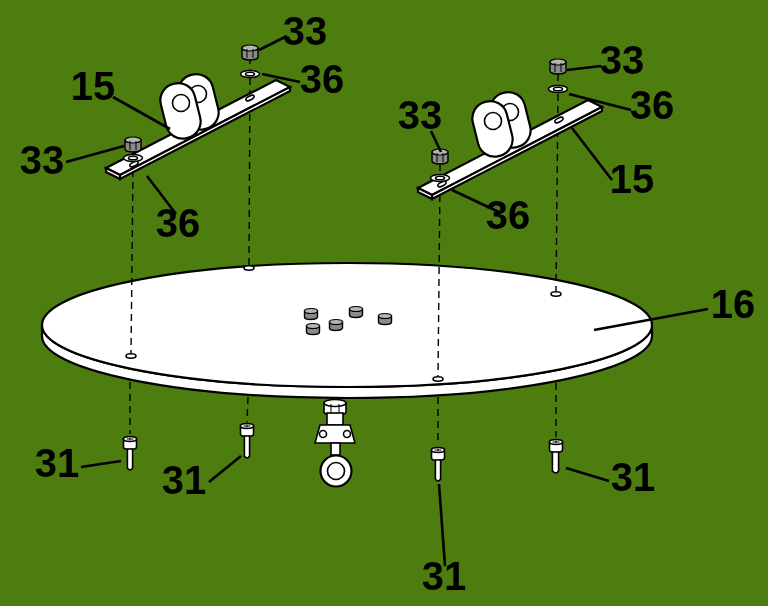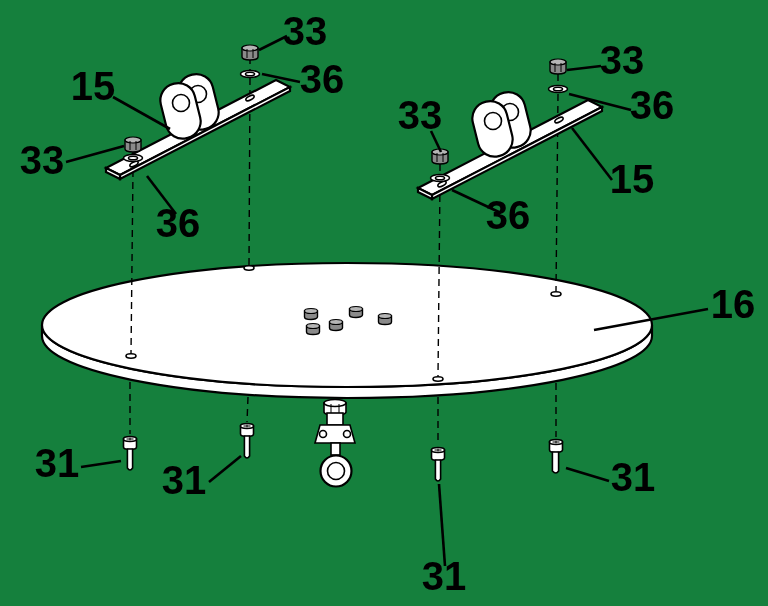--- a/index.html
+++ b/index.html
@@ -5,21 +5,21 @@
   html, body {
     margin: 0;
     padding: 0;
     background: #ffffff;
     font-family: "Liberation Sans", sans-serif;
   }
   .page {
     position: relative;
     width: 768px;
     height: 606px;
-    background: #15803d;
+    background: #4d7c0f;
     overflow: hidden;
   }
   svg { display: block; }
   .outline { fill: #ffffff; stroke: #000000; stroke-width: 2.2; }
   .thin    { fill: #ffffff; stroke: #000000; stroke-width: 1.6; }
   .metal   { fill: #8a8a8a; stroke: #000000; stroke-width: 1.4; }
   .metal-top { fill: #b5b5b5; stroke: #000000; stroke-width: 1.2; }
   .dash  { stroke: #000000; stroke-width: 1.4; fill: none; stroke-dasharray: 7 5; }
   .leader { stroke: #000000; stroke-width: 2.6; fill: none; }
   .callout {

